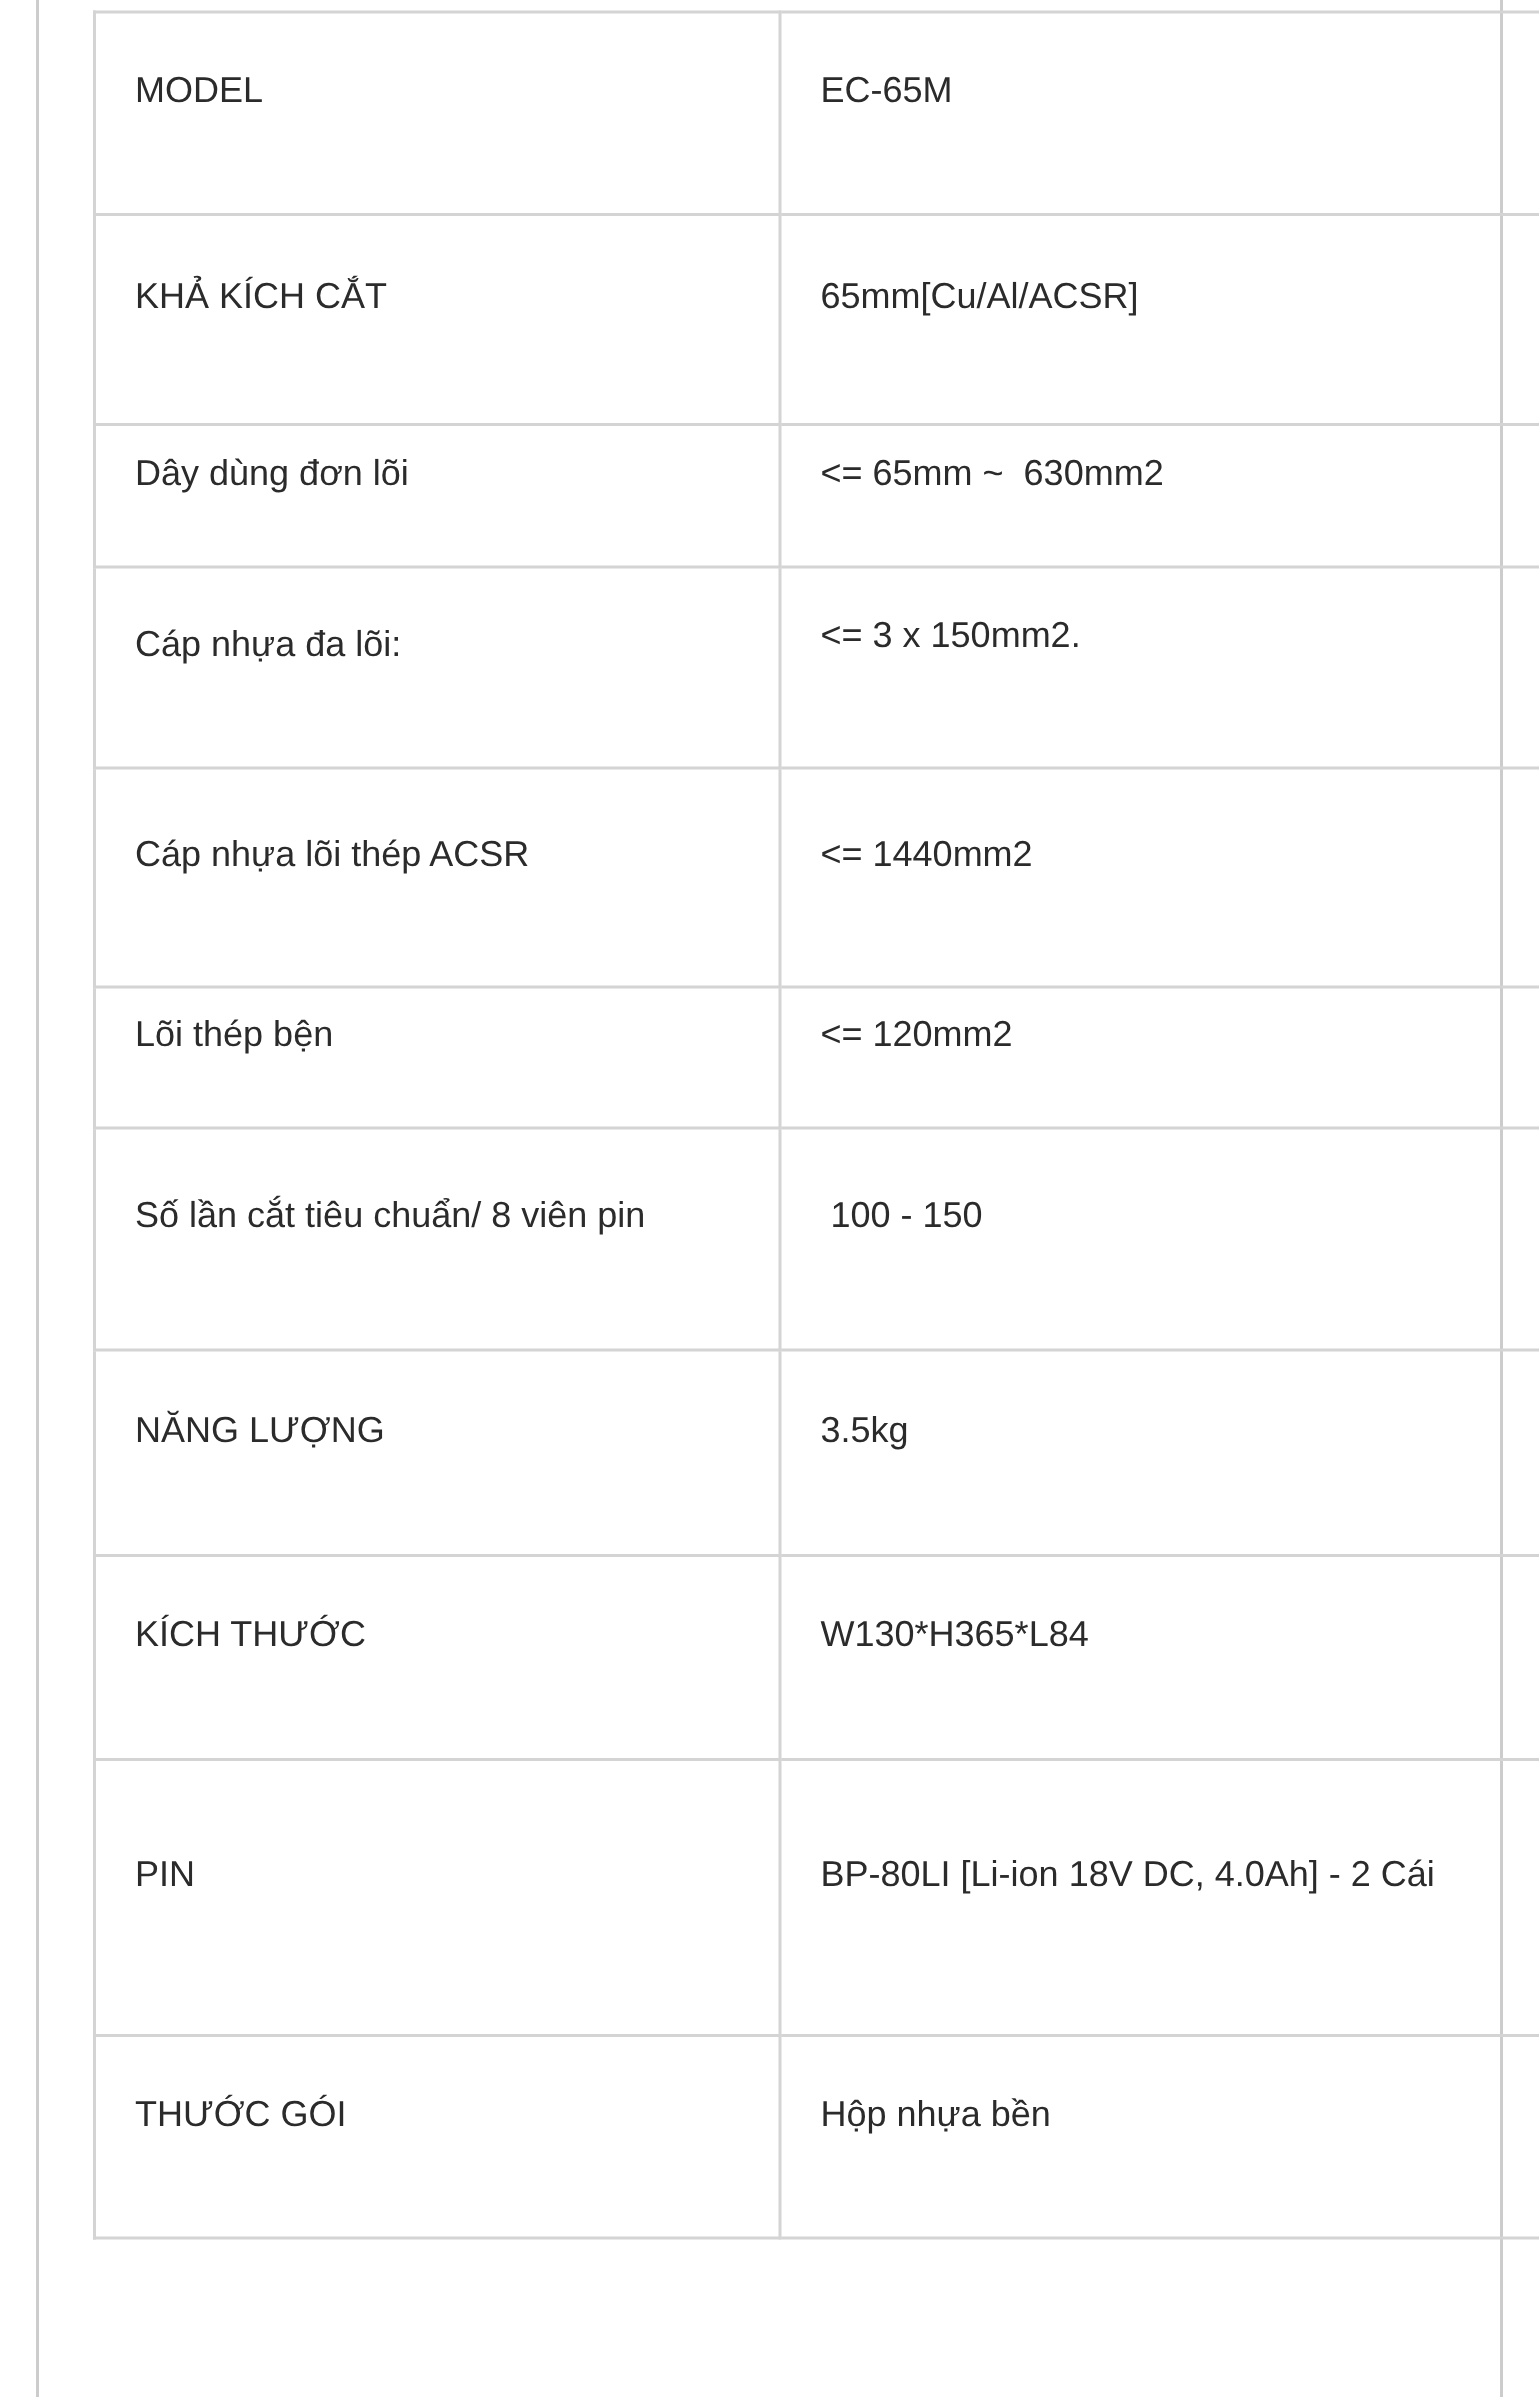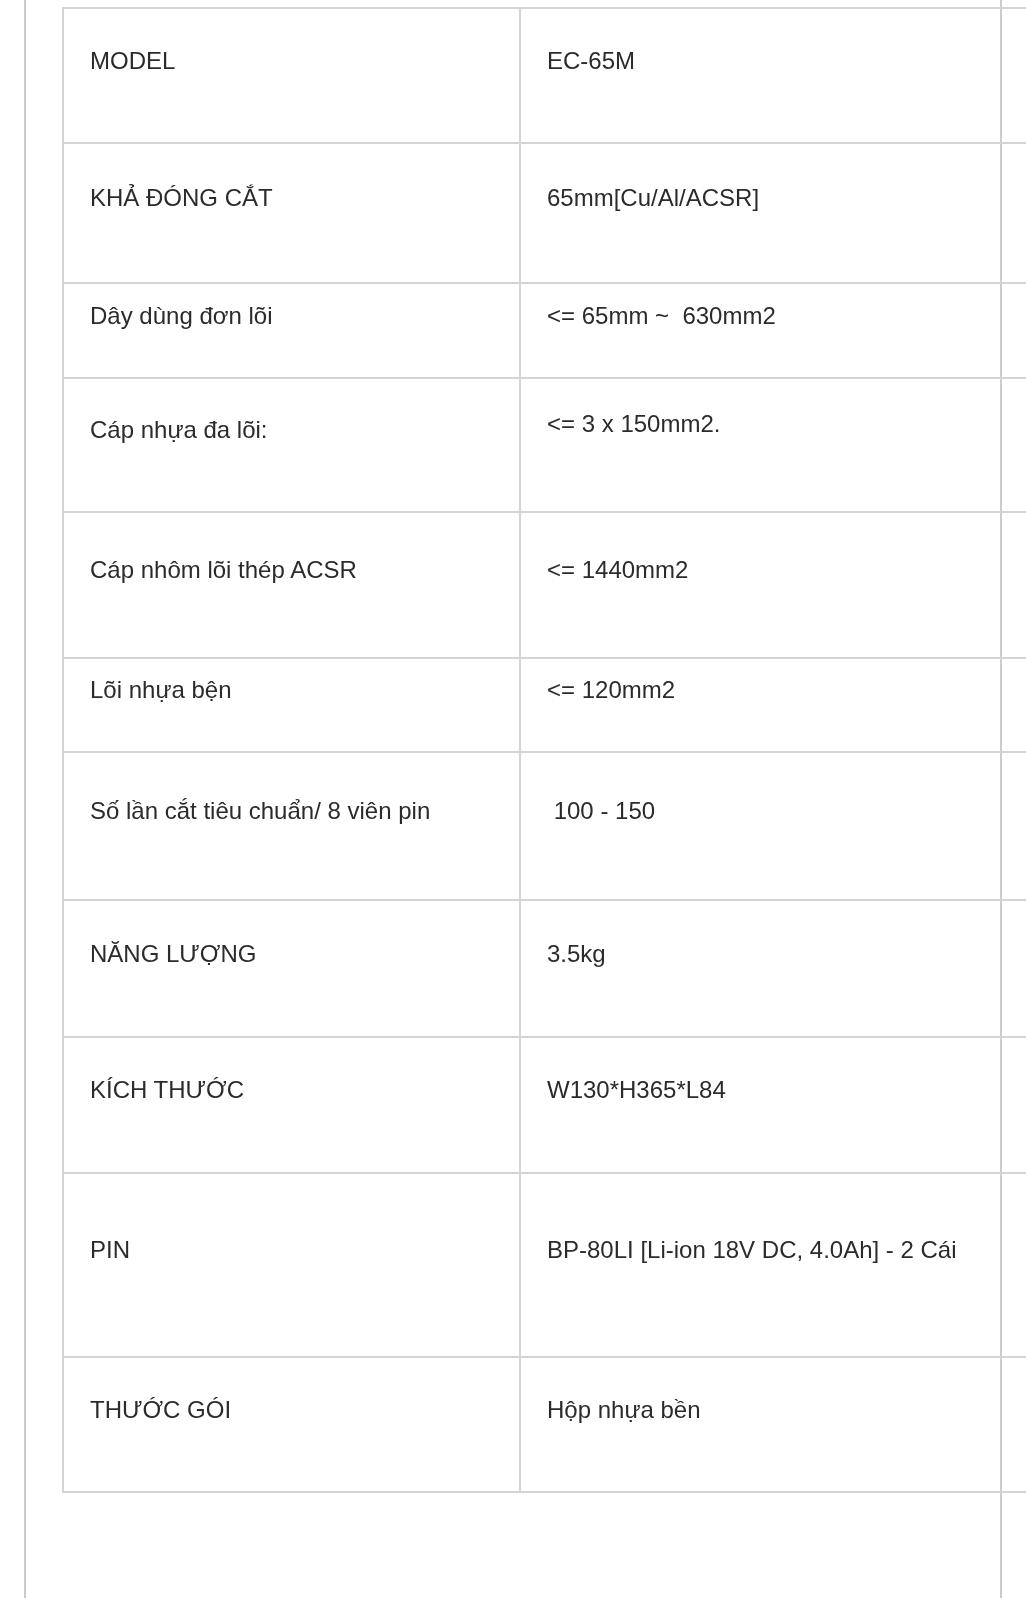--- a/index.html
+++ b/index.html
@@ -68,37 +68,37 @@
 
 <div class="page-frame">
 
   <table class="spec-table">
     <tbody>
       <tr class="r0">
         <td class="label-cell">MODEL</td>
         <td class="value-cell">EC-65M</td>
       </tr>
       <tr class="r1">
-        <td class="label-cell">KHẢ ĐÓNG CẮT</td>
+        <td class="label-cell">KHẢ KÍCH CẮT</td>
         <td class="value-cell">65mm[Cu/Al/ACSR]</td>
       </tr>
       <tr class="r2">
         <td class="label-cell">Dây dùng đơn lõi</td>
         <td class="value-cell">&lt;= 65mm ~  630mm2</td>
       </tr>
       <tr class="r3">
         <td class="label-cell">Cáp nhựa đa lõi:</td>
         <td class="value-cell">&lt;= 3 x 150mm2.</td>
       </tr>
       <tr class="r4">
-        <td class="label-cell">Cáp nhôm lõi thép ACSR</td>
+        <td class="label-cell">Cáp nhựa lõi thép ACSR</td>
         <td class="value-cell">&lt;= 1440mm2</td>
       </tr>
       <tr class="r5">
-        <td class="label-cell">Lõi nhựa bện</td>
+        <td class="label-cell">Lõi thép bện</td>
         <td class="value-cell">&lt;= 120mm2</td>
       </tr>
       <tr class="r6">
         <td class="label-cell">Số lần cắt tiêu chuẩn/ 8 viên pin</td>
         <td class="value-cell"> 100 - 150</td>
       </tr>
       <tr class="r7">
         <td class="label-cell">NĂNG LƯỢNG</td>
         <td class="value-cell">3.5kg</td>
       </tr>

